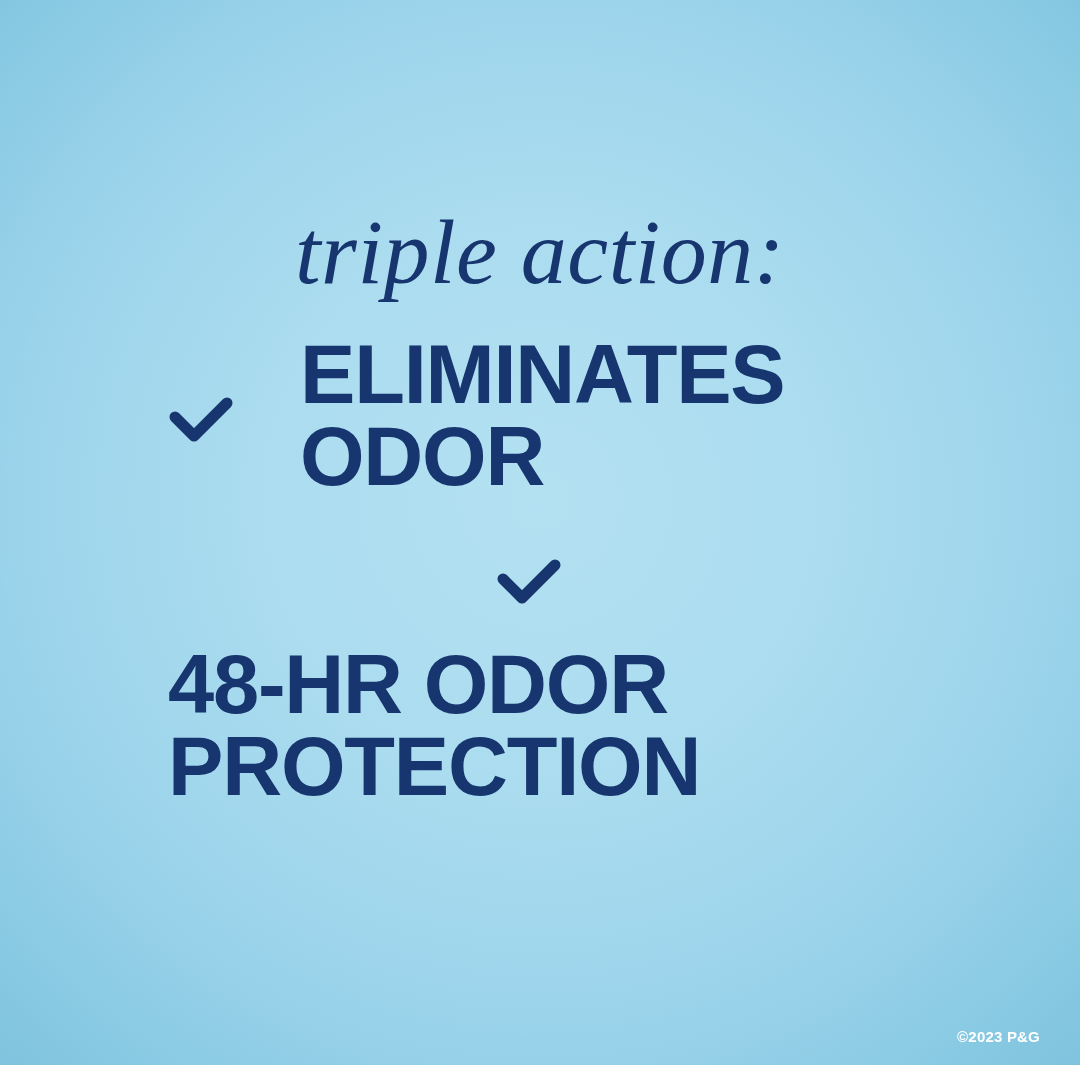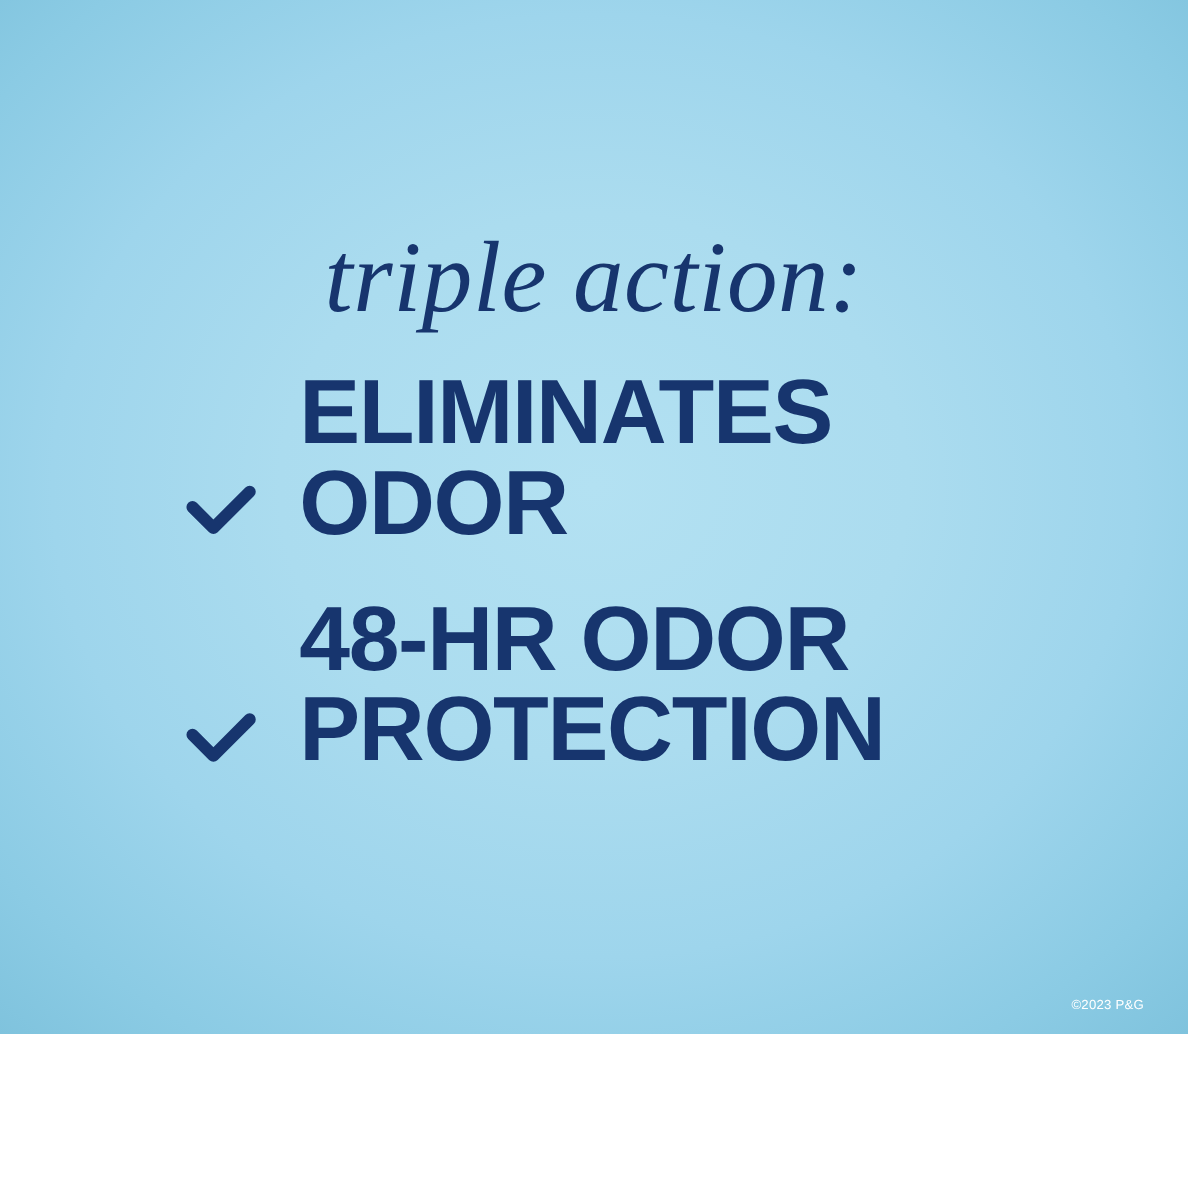--- a/index.html
+++ b/index.html
@@ -3,21 +3,21 @@
 <meta charset="utf-8">
 <style>
   html, body {
     margin: 0;
     padding: 0;
     background: #ffffff;
   }
   #ad-canvas {
     position: relative;
     width: 1080px;
-    height: 940px;
+    height: 1065px;
     overflow: hidden;
     font-family: "Liberation Sans", sans-serif;
     
     background:
       radial-gradient(120% 120% at 50% 47%,
         #b3e1f2 0%,
         #abdcef 22%,
         #9ed5ec 38%,
         #8bcbe4 52%,
         #78bed9 66%,
@@ -45,24 +45,25 @@
 
   
   #benefits {
     position: absolute;
     left: 168px;
     top: 334px;
     width: 760px;
   }
   .benefit-row {
     display: flex;
-    align-items: flex-end;
+    align-items: center;
     margin-bottom: 42px;
+    gap: 28px;
   }
-  .benefit-row:last-child { margin-bottom: 0; }
+  .benefit-row:last-child { margin-bottom: 0; flex-direction: column; }
 
   .check-icon {
     flex: 0 0 auto;
     width: 66px;
     height: 66px;
     margin-top: 10px;
     margin-right: 38px;
   }
   .check-icon svg { display: block; width: 66px; height: 66px; }
 
@@ -76,22 +77,22 @@
     color: #17356e;
     text-transform: uppercase;
   }
 
   
   #copyright {
     position: absolute;
     right: 40px;
     bottom: 20px;
     font-family: "Liberation Sans", sans-serif;
-    font-weight: 400;
-    font-size: 12px;
+    font-weight: 700;
+    font-size: 15px;
     letter-spacing: 0.2px;
     color: #ffffff;
     white-space: nowrap;
   }
 </style>
 </head>
 <body>
 
 <div id="ad-canvas">
 

